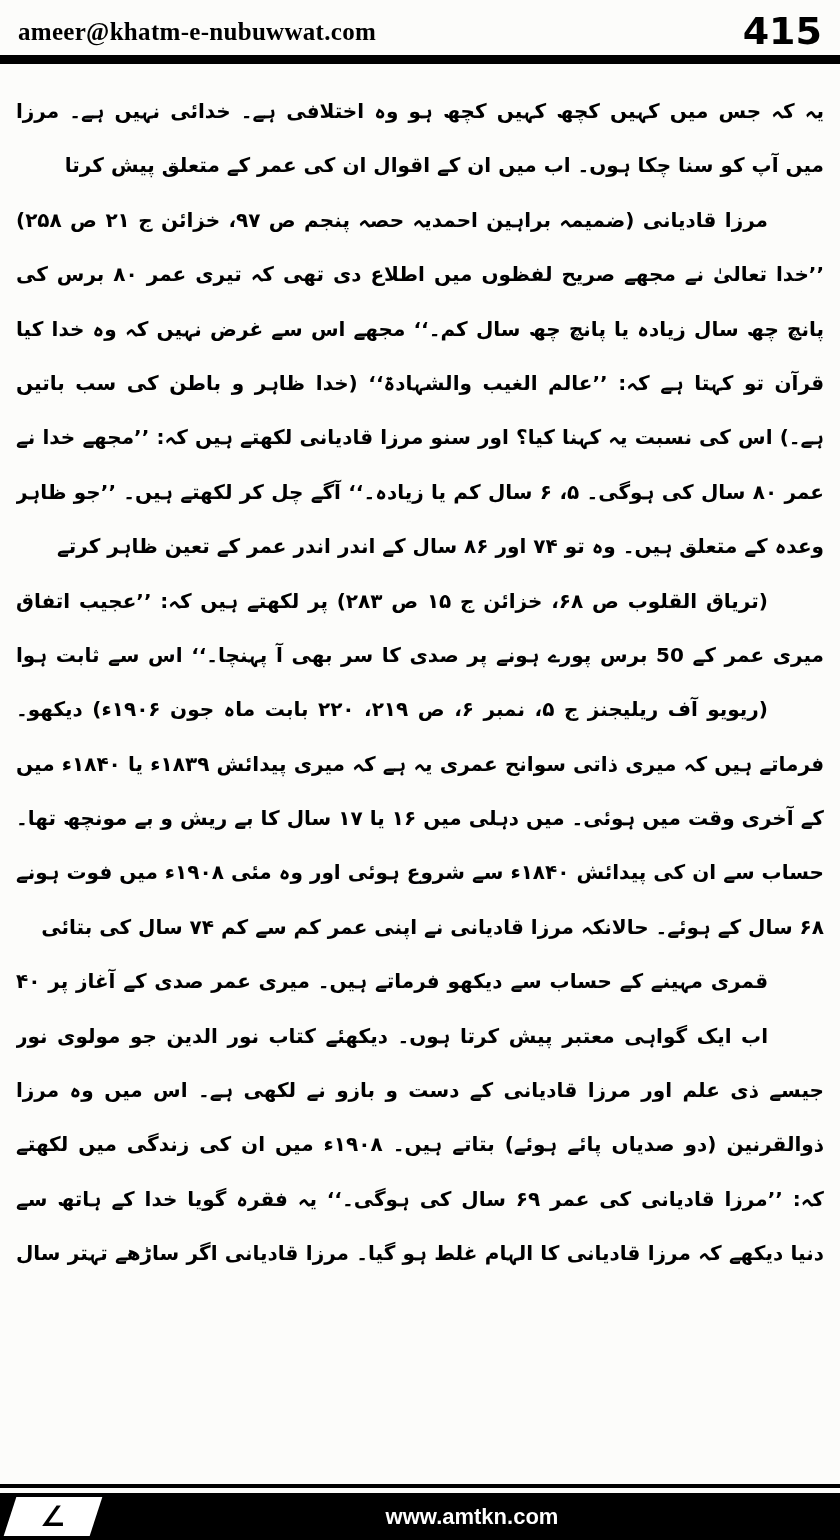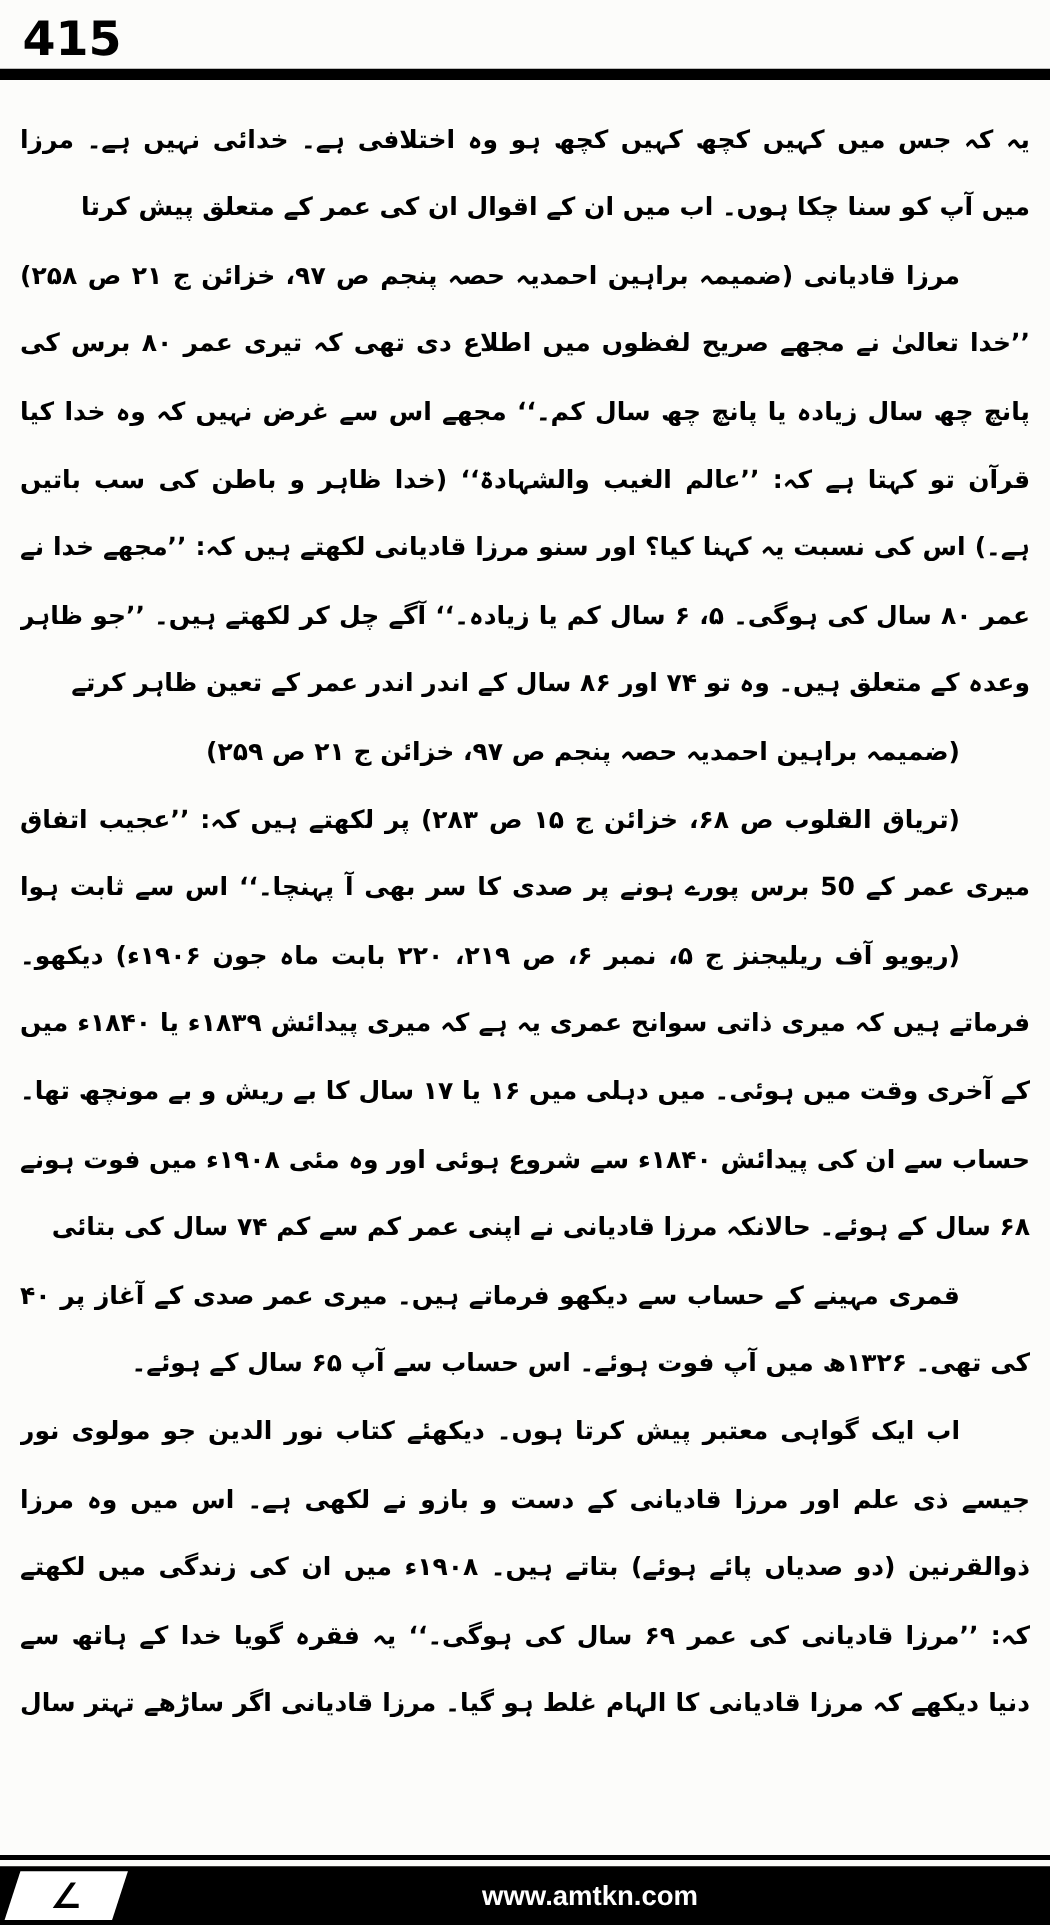--- a/index.html
+++ b/index.html
@@ -102,47 +102,46 @@
     font-family: "Liberation Sans", sans-serif;
     font-weight: 700;
     font-size: 22px;
     white-space: nowrap;
   }
 </style>
 </head>
 <body>
 
 <header class="page-header">
+  <span class="email">ameer@khatm-e-nubuwwat.com</span>
   <span class="header-right">
     <span class="page-number">415</span>
   </span>
 </header>
 
 <div class="header-rule"></div>
 
 <main class="body-text">
   <div class="line j">یہ کہ جس میں کہیں کچھ کہیں کچھ ہو وہ اختلافی ہے۔ خدائی نہیں ہے۔ مرزا قادیانی کے دعاوی تو</div>
   <div class="line r">میں آپ کو سنا چکا ہوں۔ اب میں ان کے اقوال ان کی عمر کے متعلق پیش کرتا ہوں۔</div>
   <div class="line j indent">مرزا قادیانی (ضمیمہ براہین احمدیہ حصہ پنجم ص ۹۷، خزائن ج ۲۱ ص ۲۵۸) لکھتے ہیں کہ:</div>
   <div class="line j">’’خدا تعالیٰ نے مجھے صریح لفظوں میں اطلاع دی تھی کہ تیری عمر ۸۰ برس کی ہوگی اور یا یہ کہ</div>
   <div class="line j">پانچ چھ سال زیادہ یا پانچ چھ سال کم۔‘‘ مجھے اس سے غرض نہیں کہ وہ خدا کیا ہوا جس کو خبر نہیں۔</div>
   <div class="line j">قرآن تو کہتا ہے کہ: ’’عالم الغیب والشہادۃ‘‘ (خدا ظاہر و باطن کی سب باتیں جانتا</div>
   <div class="line j">ہے۔) اس کی نسبت یہ کہنا کیا؟ اور سنو مرزا قادیانی لکھتے ہیں کہ: ’’مجھے خدا نے کہا تیری</div>
   <div class="line j">عمر ۸۰ سال کی ہوگی۔ ۵، ۶ سال کم یا زیادہ۔‘‘ آگے چل کر لکھتے ہیں۔ ’’جو ظاہر الفاظ وحی کے</div>
   <div class="line r">وعدہ کے متعلق ہیں۔ وہ تو ۷۴ اور ۸۶ سال کے اندر اندر عمر کے تعین ظاہر کرتے ہیں۔‘‘</div>
-  <div class="line r indent">(ضمیمہ براہین احمدیہ حصہ پنجم ص ۹۷، خزائن ج ۲۱ ص ۲۵۹)</div>
   <div class="line j indent">(تریاق القلوب ص ۶۸، خزائن ج ۱۵ ص ۲۸۳) پر لکھتے ہیں کہ: ’’عجیب اتفاق ہوا کہ</div>
   <div class="line j">میری عمر کے 50 برس پورے ہونے پر صدی کا سر بھی آ پہنچا۔‘‘ اس سے ثابت ہوا کہ</div>
   <div class="line j indent">(ریویو آف ریلیجنز ج ۵، نمبر ۶، ص ۲۱۹، ۲۲۰ بابت ماہ جون ۱۹۰۶ء) دیکھو۔ مرزا قادیانی</div>
   <div class="line j">فرماتے ہیں کہ میری ذاتی سوانح عمری یہ ہے کہ میری پیدائش ۱۸۳۹ء یا ۱۸۴۰ء میں سکھوں</div>
   <div class="line j">کے آخری وقت میں ہوئی۔ میں دہلی میں ۱۶ یا ۱۷ سال کا بے ریش و بے مونچھ تھا۔ اس</div>
   <div class="line j">حساب سے ان کی پیدائش ۱۸۴۰ء سے شروع ہوئی اور وہ مئی ۱۹۰۸ء میں فوت ہونے سے</div>
   <div class="line r">۶۸ سال کے ہوئے۔ حالانکہ مرزا قادیانی نے اپنی عمر کم سے کم ۷۴ سال کی بتائی تھی۔</div>
   <div class="line j indent">قمری مہینے کے حساب سے دیکھو فرماتے ہیں۔ میری عمر صدی کے آغاز پر ۴۰ سال</div>
-  <div class="line r">کی تھی۔ ۱۳۲۶ھ میں آپ فوت ہوئے۔ اس حساب سے آپ ۶۵ سال کے ہوئے۔</div>
   <div class="line j indent">اب ایک گواہی معتبر پیش کرتا ہوں۔ دیکھئے کتاب نور الدین جو مولوی نور الدین</div>
   <div class="line j">جیسے ذی علم اور مرزا قادیانی کے دست و بازو نے لکھی ہے۔ اس میں وہ مرزا قادیانی کو</div>
   <div class="line j">ذوالقرنین (دو صدیاں پائے ہوئے) بتاتے ہیں۔ ۱۹۰۸ء میں ان کی زندگی میں لکھتے ہیں</div>
   <div class="line j">کہ: ’’مرزا قادیانی کی عمر ۶۹ سال کی ہوگی۔‘‘ یہ فقرہ گویا خدا کے ہاتھ سے لکھا گیا ہے تا کہ</div>
   <div class="line j">دنیا دیکھے کہ مرزا قادیانی کا الہام غلط ہو گیا۔ مرزا قادیانی اگر ساڑھے تہتر سال کی عمر بھی</div>
 </main>
 
 <footer class="page-footer">
   <div class="footer-thin-line"></div>
   <div class="footer-bar">

